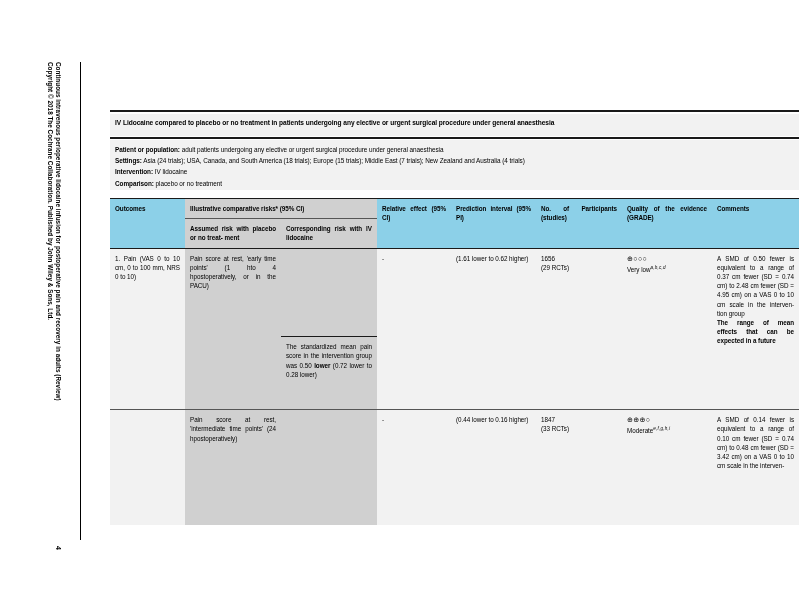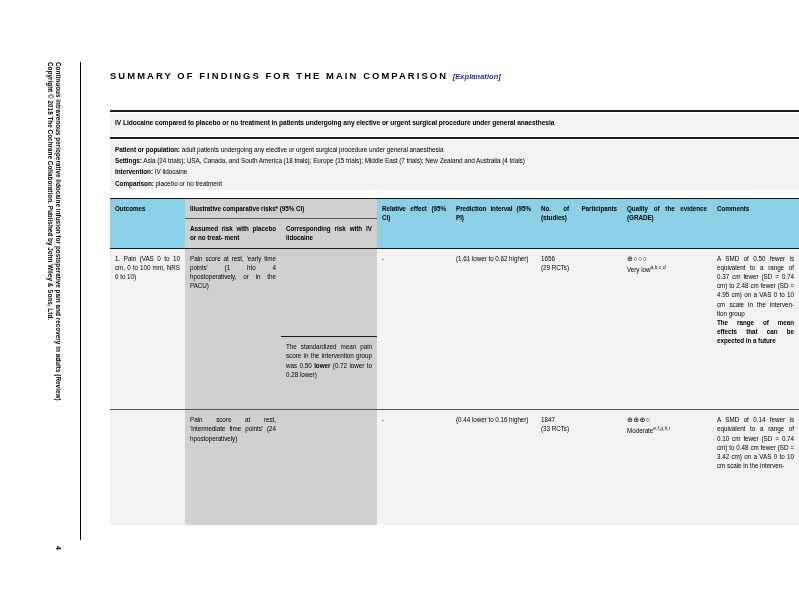--- a/index.html
+++ b/index.html
@@ -193,24 +193,20 @@
   <div class="spine-rule"></div>
   <div class="spine-text">
     <span>Continuous intravenous perioperative lidocaine infusion for postoperative pain and recovery in adults (Review)</span>
     <span class="spine-line2">Copyright © 2018 The Cochrane Collaboration. Published by John Wiley &amp; Sons, Ltd.</span>
   </div>
   <div class="spine-page">4</div>
 </div>
 
 <div class="page">
 
-  <div class="sof-title">
-    <span>SUMMARY OF FINDINGS FOR THE MAIN COMPARISON</span>
-    <span class="expl">[Explanation]</span>
-  </div>
 
   <div class="rule-thick" style="top:110px;"></div>
   <div class="banner"></div>
   <div class="banner-text">IV Lidocaine compared to placebo or no treatment in patients undergoing any elective or urgent surgical procedure under general anaesthesia</div>
   <div class="rule-thick" style="top:137px;"></div>
 
   <div class="pico"></div>
   <div class="pico-text">
     <div>
       <b>Patient or population:</b><span> adult patients undergoing any elective or urgent surgical procedure under general anaesthesia</span>

